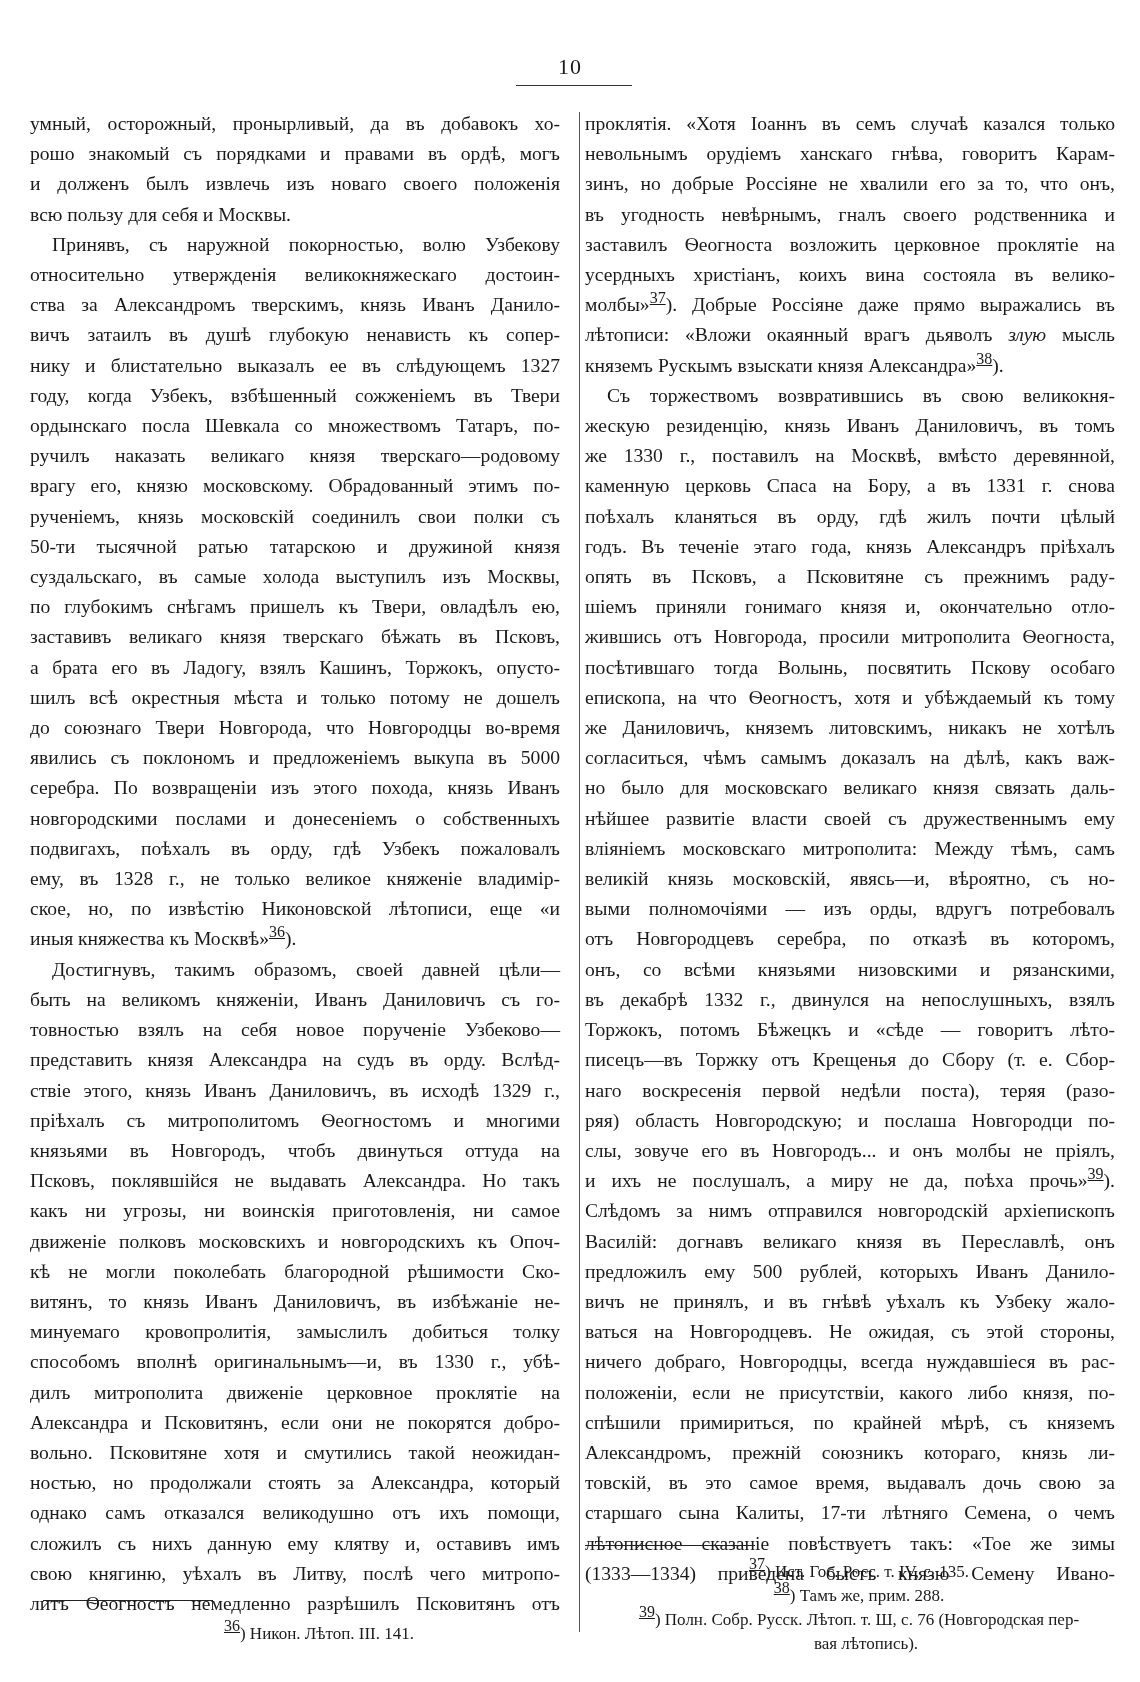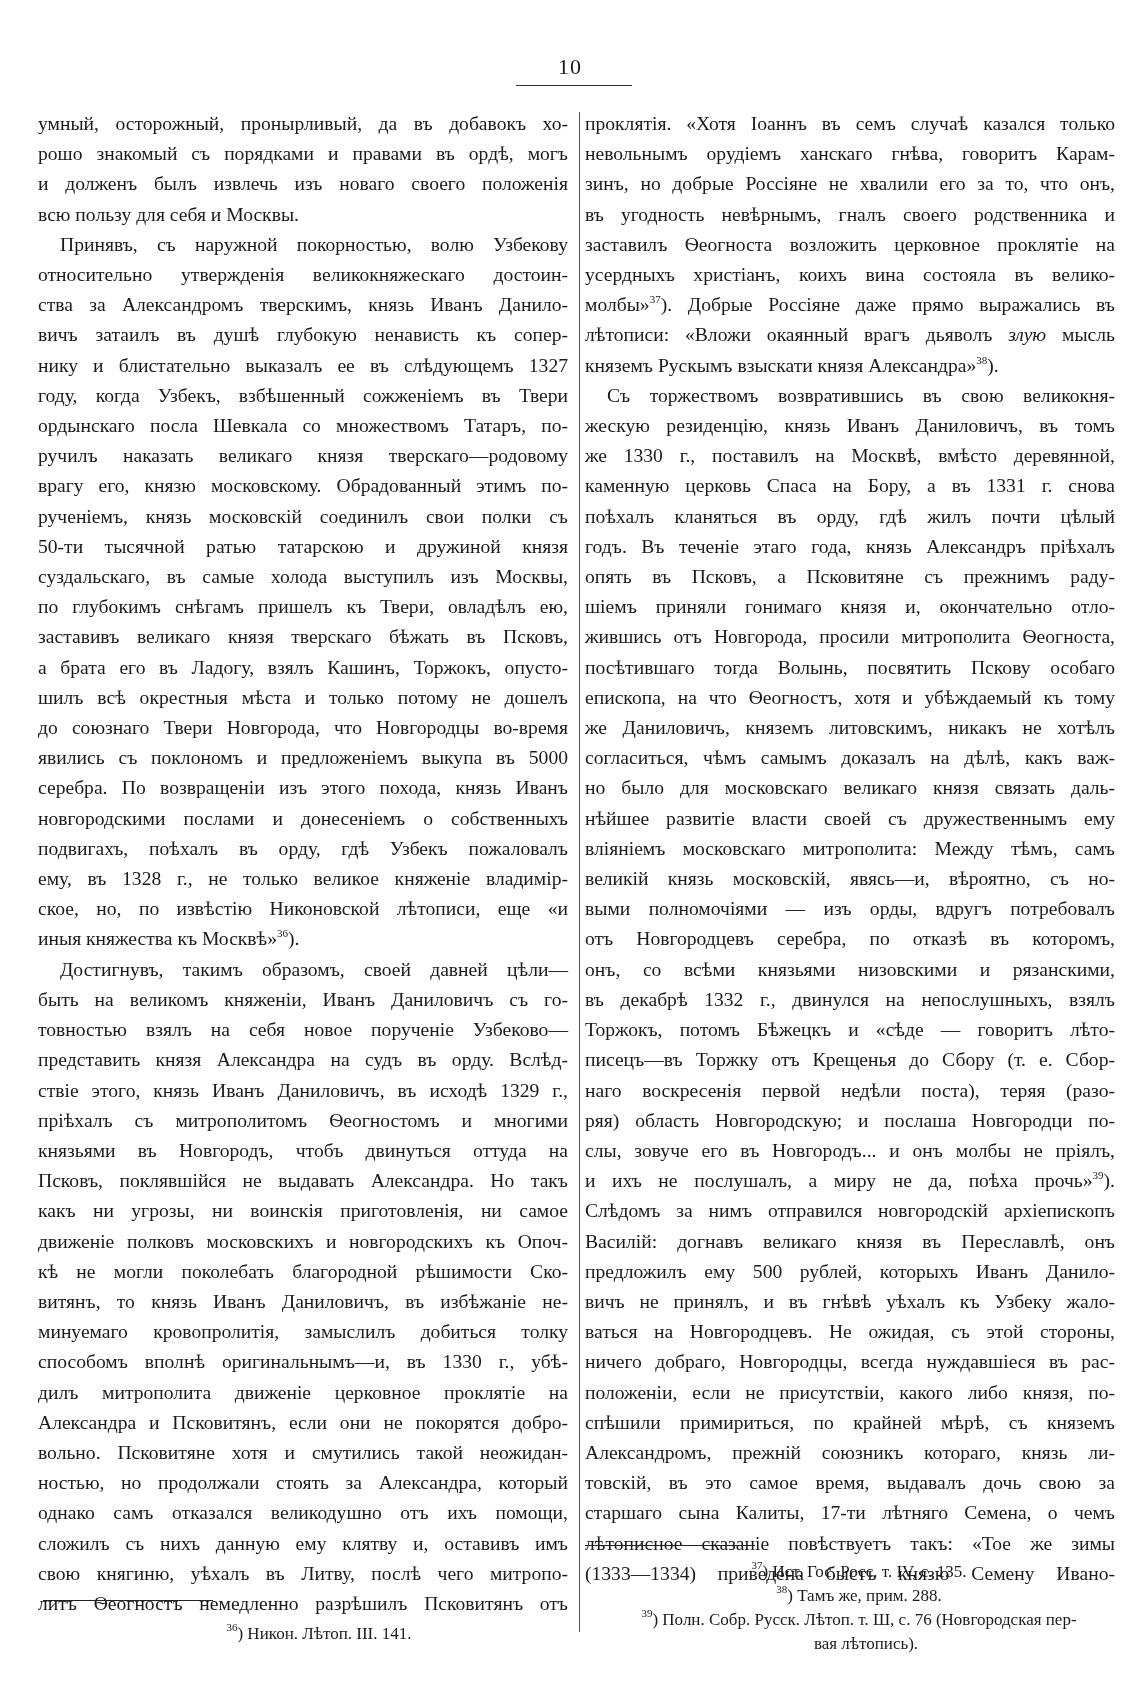--- a/index.html
+++ b/index.html
@@ -4,28 +4,28 @@
 <style>
   html, body { margin:0; padding:0; background:#ffffff; }
   body { width:1140px; height:1682px; position:relative; overflow:hidden;
          font-family:"Liberation Serif","DejaVu Serif",serif; color:#1a1a1a; }
   .page-num { position:absolute; top:54px; left:0; width:1140px; text-align:center;
               font-size:22px; letter-spacing:1px; }
   .page-rule { position:absolute; top:85px; left:516px; width:116px; height:0;
                border-top:1.5px solid #333; }
   .col { position:absolute; top:109px; width:530px; font-size:19.6px;
          line-height:30.2px; text-align:justify; }
-  .col-left { left:38px; }
+  .col-left { left:30px; }
   .col-right { left:585px; }
   .col-divider { position:absolute; left:579px; top:112px; width:0; height:1520px;
                  border-left:1px solid #555; }
   .line { display:block; text-align:justify; text-align-last:justify; white-space:nowrap; }
   .line.last { text-align-last:left; }
   .indent { padding-left:22px; }
-  sup { font-size:11px; vertical-align:8px; line-height:0; }
+  sup { font-size:16px; vertical-align:8px; line-height:0;text-decoration:underline; }
   .fn-rule { position:absolute; height:0; border-top:1.5px solid #222; }
   .fn-rule-left { left:43px; top:1600px; width:170px; }
   .fn-rule-right { left:585px; top:1545px; width:170px; }
   .footnotes { position:absolute; font-size:17px; line-height:24px;text-align:center; }
   .footnotes-left { left:60px; top:1622px; width:500px; }
   .footnotes-right { left:585px; top:1560px; width:530px; }
   .fn { display:block; }
   .fn.cont { text-indent:0;margin-left:32px; }
   .fn .ind { padding-left:18px; }
   em { font-style:italic; }

